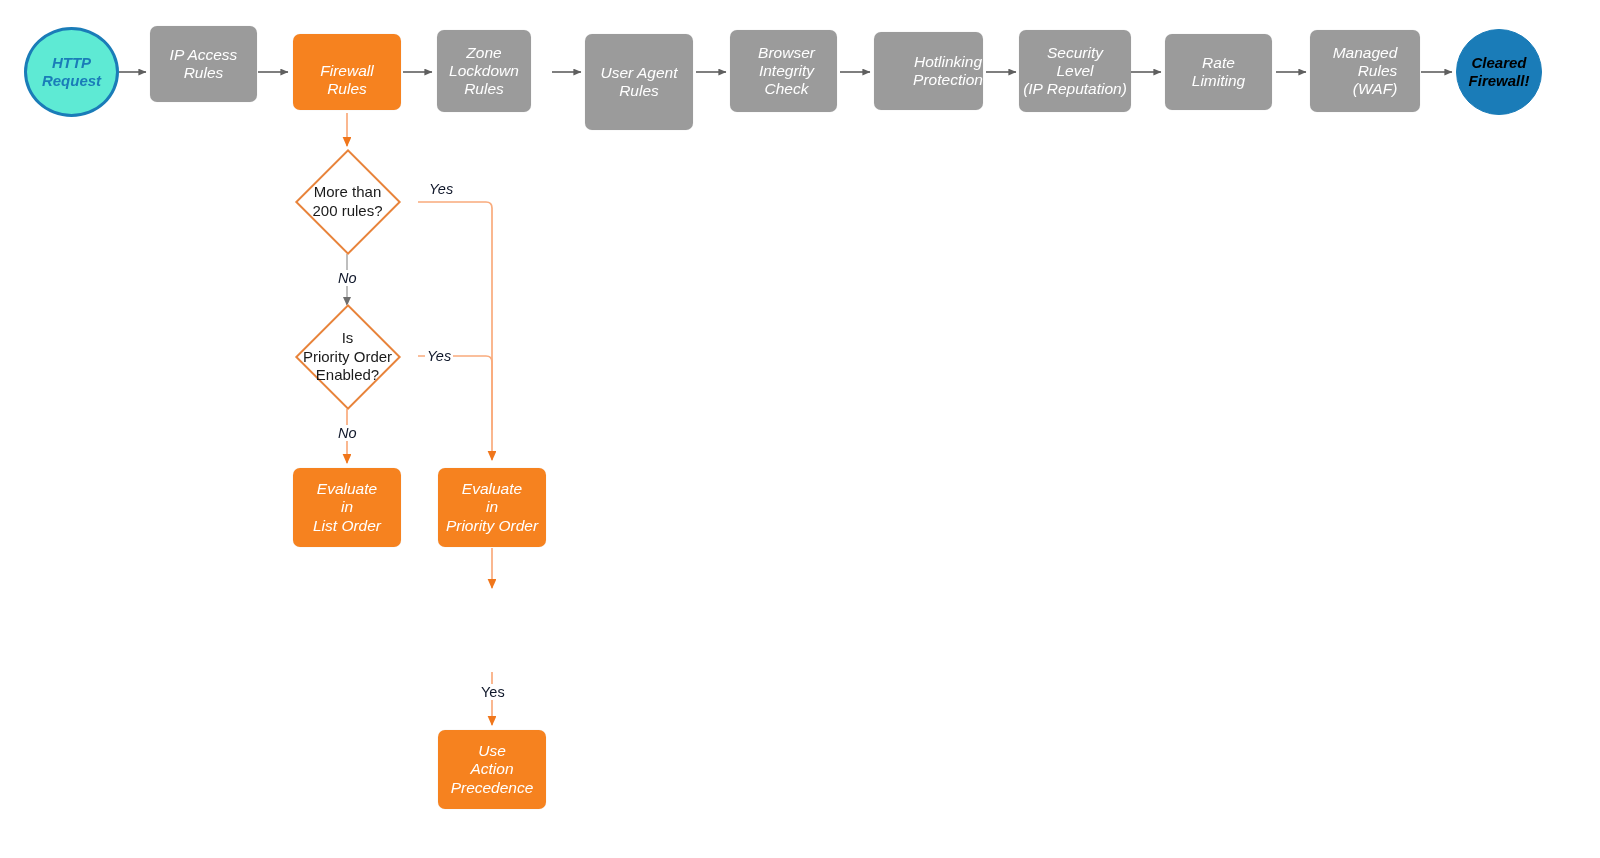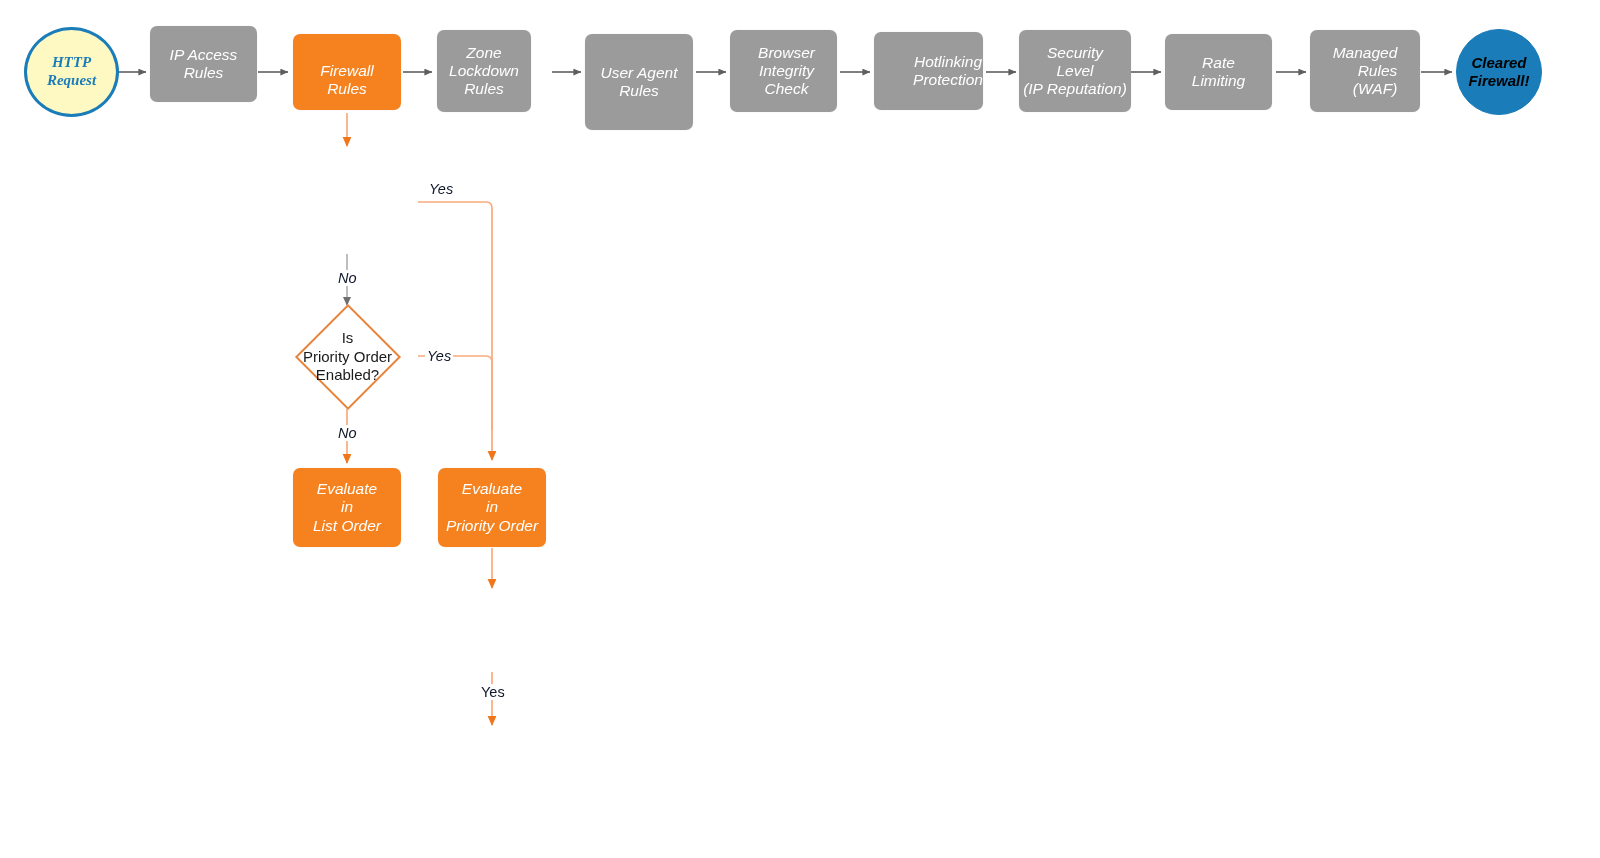--- a/index.html
+++ b/index.html
@@ -53,24 +53,23 @@
   .box.orange { background: #f6821f; }
 
   
   .circle {
     border-radius: 50%;
     font-style: italic;
     font-weight: bold;
     font-size: 15px;
   }
   .circle.outline {
-    background: #fef9c3;
+    background: #5eead4;
     border: 3.5px solid #1a7cb8;
     color: #1a7cb8;
-    font-family: Liberation Serif, serif;
   }
   .circle.filled {
     background: #1a7cb8;
     border: 1px solid #1a7cb8;
     color: #000000;
   }
 
   
   .diamond {
     background: transparent;
@@ -218,20 +217,25 @@
     <span style="white-space:pre-line;text-align:right;">Managed
 Rules
 (WAF)</span>
   </div>
 
   <div class="node circle filled" style="left:1456px; top:29px; width:86px; height:86px;">
     <span style="white-space:pre-line;">Cleared
 Firewall!</span>
   </div>
 
+  <div class="node diamond" style="left:277px; top:149px; width:141px; height:106px;">
+    <div class="shape" style="width:75px; height:75px;"></div>
+    <div class="dlabel">More than
+200 rules?</div>
+  </div>
 
   <div class="edge-label" style="left:427px; top:181px;">Yes</div>
   <div class="edge-label" style="left:336px; top:270px;">No</div>
 
   <div class="node diamond" style="left:277px; top:304px; width:141px; height:106px;">
     <div class="shape" style="width:75px; height:75px;"></div>
     <div class="dlabel">Is
 Priority Order
 Enabled?</div>
   </div>
@@ -247,14 +251,19 @@
 
   <div class="node box orange" style="left:438px; top:468px; width:108px; height:79px;">
     <span style="white-space:pre-line;">Evaluate
 in
 Priority Order</span>
   </div>
 
 
   <div class="edge-label plain" style="left:479px; top:684px;">Yes</div>
 
+  <div class="node box orange" style="left:438px; top:730px; width:108px; height:79px;">
+    <span style="white-space:pre-line;">Use
+Action
+Precedence</span>
+  </div>
 
 </div>
 
 </body></html>

